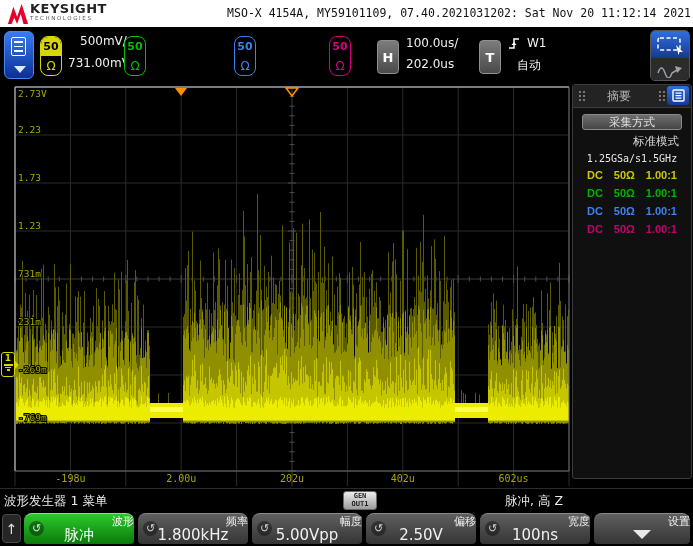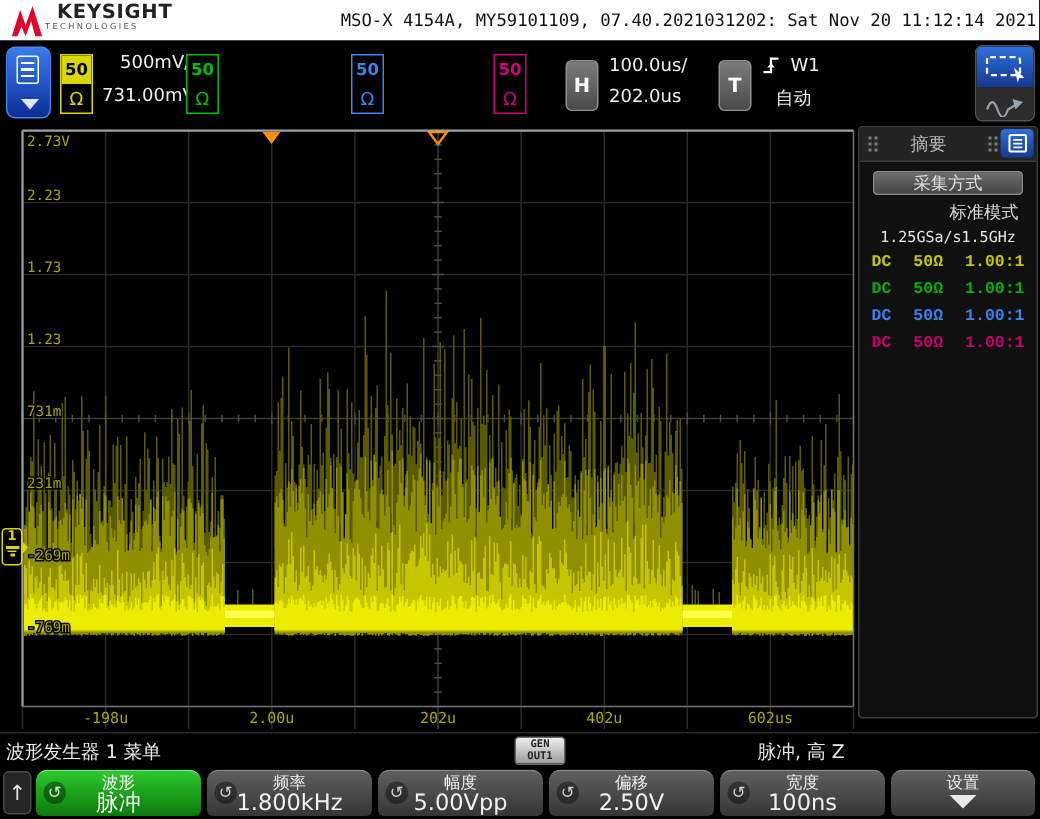--- a/index.html
+++ b/index.html
@@ -3,32 +3,32 @@
 <meta charset="utf-8">
 <style>
   html,body{margin:0;padding:0;background:#000;}
   #app{position:relative;width:693px;height:546px;background:#000;overflow:hidden;
        font-family:"DejaVu Sans",sans-serif;-webkit-font-smoothing:antialiased;}
   .abs{position:absolute;}
 
   
   #header{position:absolute;left:0;top:0;width:693px;height:27px;background:#ffffff;border-bottom:2px solid #161616;}
   #brand{position:absolute;left:30px;top:2px;color:#222;}
-  #brand .b1{font-size:13px;font-weight:bold;letter-spacing:0.5px;line-height:13px;margin-left:8px;}
+  #brand .b1{font-size:13px;font-weight:bold;letter-spacing:0.5px;line-height:13px;}
   #brand .b2{font-size:5.5px;letter-spacing:1.6px;color:#555;line-height:7px;}
   #instr{position:absolute;right:2px;top:6px;font-family:"DejaVu Sans Mono",monospace;font-size:11.5px;color:#111;white-space:nowrap;}
 
   
   #toolbar{position:absolute;left:0;top:27px;width:693px;height:57px;background:#000;}
   #menuBtn{position:absolute;left:4px;top:4px;width:30px;height:48px;border-radius:6px;
            background:linear-gradient(#3b7bf0,#0b2f94);border:1px solid #4c86f0;box-sizing:border-box;}
   #menuBtn .licon{position:absolute;left:6px;top:5px;width:15px;height:19px;border:1.5px solid #fff;border-radius:2px;
            background:repeating-linear-gradient(#0000 0 3px,#fff 3px 4.5px);background-clip:content-box;padding:2px;box-sizing:border-box;}
   #menuBtn .caret{position:absolute;left:9px;bottom:5px;width:0;height:0;border-left:6px solid #0000;border-right:6px solid #0000;border-top:7px solid #dfe9ff;}
-  .badge{position:absolute;top:9px;width:22px;height:40px;border:1.5px solid #888;border-radius:0;box-sizing:border-box;
+  .badge{position:absolute;top:9px;width:22px;height:40px;border:1.5px solid #888;border-radius:8px;box-sizing:border-box;
          display:flex;flex-direction:column;overflow:hidden;background:#000;}
   .badge .imp{flex:1;display:flex;align-items:center;justify-content:center;font-size:11px;font-weight:bold;}
   .badge .ohm{flex:1;display:flex;align-items:center;justify-content:center;font-size:12px;}
   .tbtext{position:absolute;color:#f0f0f0;font-size:12px;font-family:"DejaVu Sans",sans-serif;white-space:nowrap;}
   .graybtn{position:absolute;top:13px;width:22px;height:34px;border-radius:4px;background:linear-gradient(#7c7c7c,#4a4a4a);
            border:1px solid #909090;box-sizing:border-box;color:#fff;font-size:13px;font-weight:bold;
            display:flex;align-items:center;justify-content:center;}
   #rightTools{position:absolute;right:3px;top:3px;width:40px;height:51px;border-radius:5px;overflow:hidden;border:1px solid #555;box-sizing:border-box;}
   #zoneBtn{width:100%;height:27px;background:linear-gradient(#2f6fe0,#16398f);display:flex;align-items:center;justify-content:center;}
   #searchBtn{width:100%;height:24px;background:#2c2c2c;display:flex;align-items:center;justify-content:center;}
@@ -50,39 +50,39 @@
   #sbTitle{position:absolute;left:0;right:26px;top:3px;text-align:center;color:#b8b8b8;font-size:12px;}
   .dots{position:absolute;top:6px;width:2px;height:2px;background:#7a7a7a;
         box-shadow:4px 0 #7a7a7a,0 4px #7a7a7a,4px 4px #7a7a7a,0 8px #7a7a7a,4px 8px #7a7a7a;}
   #sbMenuBtn{position:absolute;right:2px;top:1px;width:22px;height:19px;background:linear-gradient(#2f6fe0,#16398f);
              border-radius:3px;display:flex;align-items:center;justify-content:center;}
   .sbbtn{display:block;margin:6px auto 0;width:100px;height:16px;border-radius:3px;background:linear-gradient(#6e6e6e,#454545);
          border:1px solid #8a8a8a;color:#e0e0e0;font-size:11.5px;text-align:center;line-height:15px;box-sizing:border-box;}
   .sbtext{color:#d8d8d8;font-size:11.5px;text-align:center;margin-top:4px;padding-left:48px;}
   #sbRate{display:flex;justify-content:center;padding:0 4px;margin-top:4px;color:#e8e8e8;
           font-family:"DejaVu Sans Mono",monospace;font-size:10px;}
-  .chrow{display:flex;justify-content:space-between;padding:0 8px;margin-top:5px;height:13px;
-         font-family:Liberation Mono, monospace;font-size:11px;font-weight:bold;}
+  .chrow{display:flex;justify-content:space-between;padding:0 14px;margin-top:5px;height:13px;
+         font-family:Liberation Sans, sans-serif;font-size:11px;font-weight:bold;}
 
   
   #statusbar{position:absolute;left:0;top:488px;width:693px;height:23px;background:#000;border-top:1px solid #2a2a2a;}
   #menuTitle{position:absolute;left:4px;top:4px;color:#ececec;font-size:12.5px;}
   #genBtn{position:absolute;left:343px;top:2px;width:34px;height:19px;border-radius:3px;
           background:linear-gradient(#ededed,#9c9c9c);border:1px solid #666;box-sizing:border-box;
           color:#222;font-size:7px;font-weight:bold;line-height:8px;text-align:center;font-family:"DejaVu Sans Mono",monospace;}
   #genStatus{position:absolute;left:505px;top:4px;color:#ececec;font-size:12.5px;}
 
   
   #softkeys{position:absolute;left:0;top:511px;width:693px;height:35px;background:#000;}
   #upBtn{position:absolute;left:2px;top:3px;width:19px;height:29px;background:#262626;border:1px solid #4a4a4a;
          border-radius:4px;color:#e0e0e0;font-size:14px;display:flex;align-items:center;justify-content:center;box-sizing:border-box;}
   .skey{position:absolute;top:2px;width:110px;height:31px;border-radius:8px 8px 4px 4px;box-sizing:border-box;
         background:linear-gradient(#5f5f5f,#353535);border-top:1px solid #8a8a8a;color:#f0f0f0;text-align:center;}
   .skey.sel{background:linear-gradient(#2ec82e,#0a7a0a);border-top:1px solid #7fe87f;color:#fff;}
-  .skey .l1{font-size:11px;line-height:14px;margin-top:1px;}
+  .skey .l1{font-size:11px;line-height:14px;margin-top:1px;text-align:right;}
   .skey .l2{font-size:15px;line-height:13px;}
   .knob{position:absolute;left:5px;top:7px;width:15px;height:15px;border-radius:50%;background:rgba(0,0,0,0.38);
         color:#cfcfcf;font-size:11px;line-height:15px;text-align:center;}
   .skey.sel .knob{color:#bff0bf;}
   .dnarrow{width:0;height:0;margin:1px auto 0;border-left:9px solid #0000;border-right:9px solid #0000;border-top:9px solid #e8e8e8;}
 </style>
 </head>
 <body>
 
 <div id="app">

